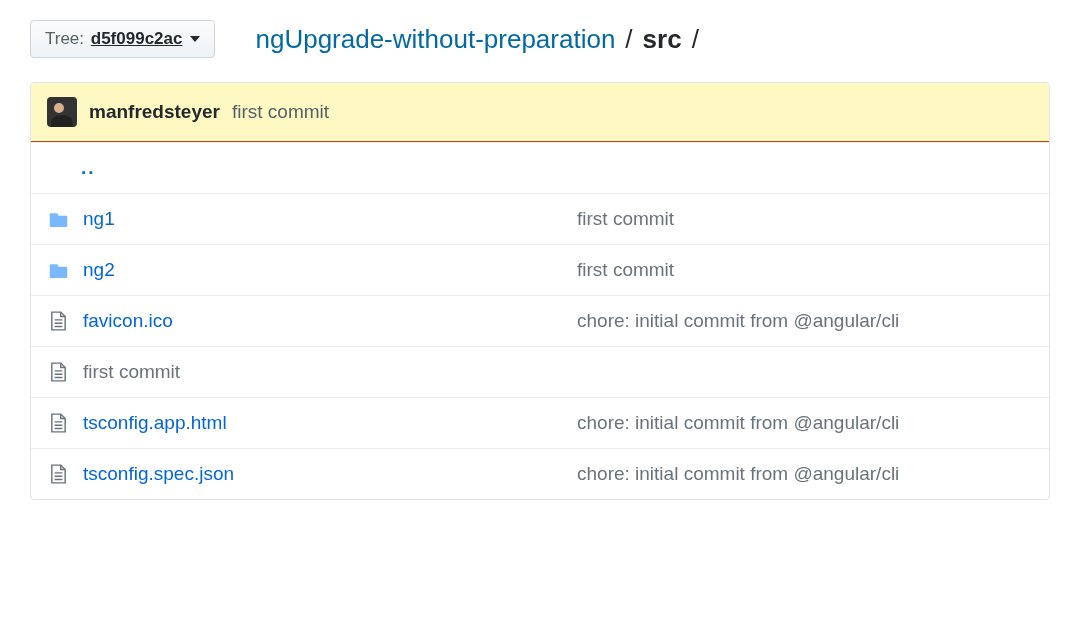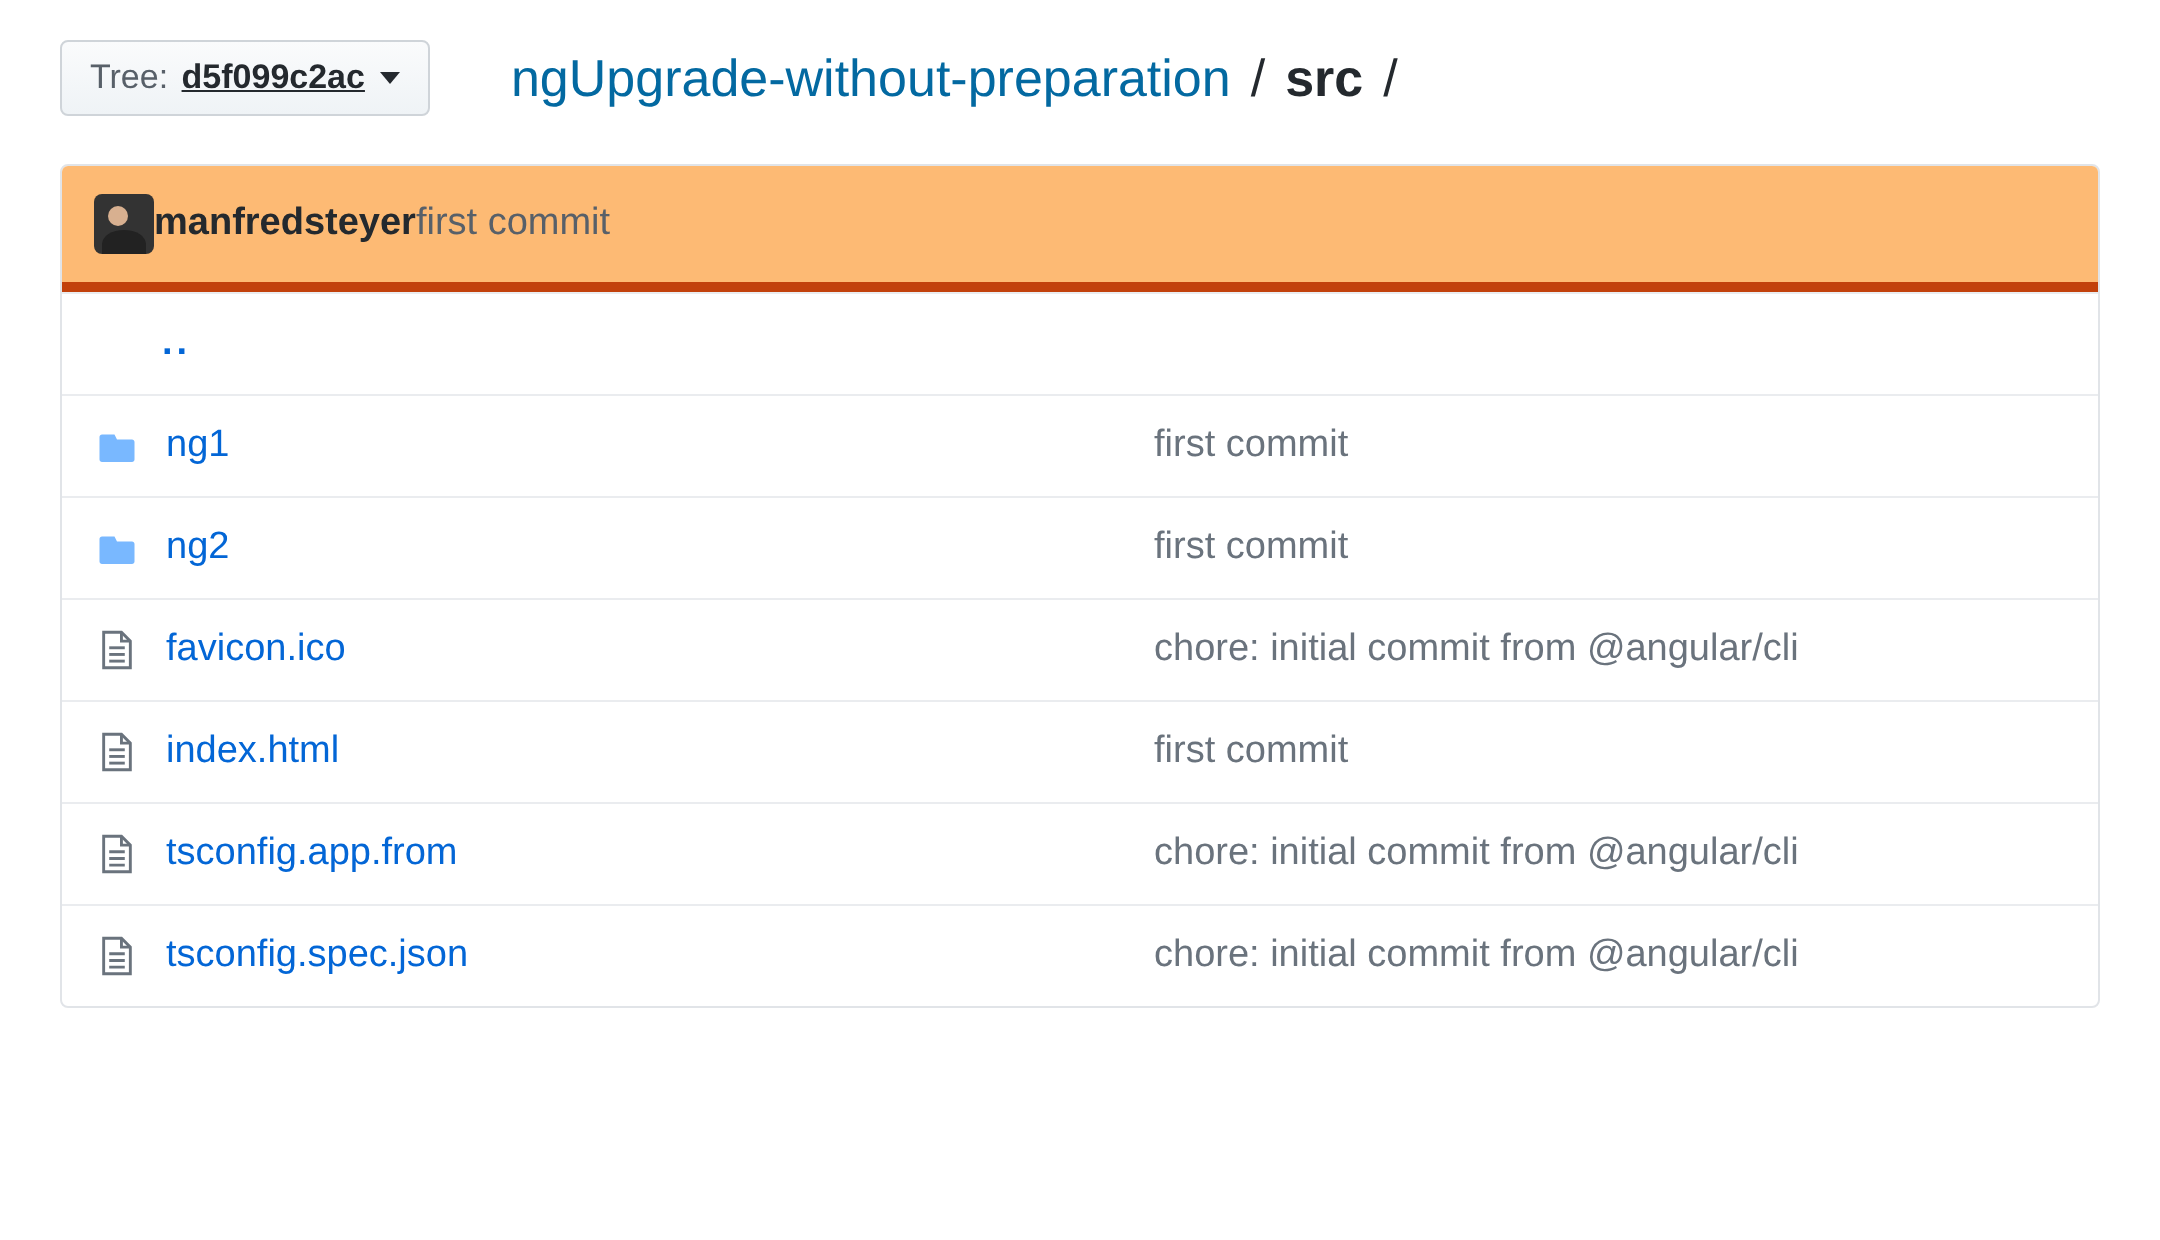--- a/index.html
+++ b/index.html
@@ -47,25 +47,26 @@
     .breadcrumb .repo { color: #0369a1; }
     .breadcrumb .sep { color: #24292e; margin: 0 4px; }
     .breadcrumb .dir { color: #24292e; font-weight: 700; }
 
     .file-panel {
       border: 1px solid #e1e4e8;
       border-radius: 4px;
       overflow: hidden;
     }
     .commit-bar {
-      background: #fdba74;
-      border-bottom: 5px solid #c2410c;
+      background: #fef9c3;
+      border-bottom: 1px solid #c2410c;
       padding: 14px 16px;
       display: flex;
       align-items: center;
+      gap: 12px;
       font-size: 19px;
     }
     .avatar {
       width: 30px; height: 30px;
       background: #333;
       border-radius: 4px;
       display:inline-block;
       position:relative;
       overflow:hidden;
     }
@@ -187,35 +188,34 @@
   <div class="file-row">
     <span class="icon-cell">
       <svg class="file-icon" viewBox="0 0 14 18">
           <path d="M1 1h8l4 4v12H1z"></path>
           <path d="M9 1v4h4"></path>
           <line x1="3.5" y1="8" x2="10.5" y2="8"></line>
           <line x1="3.5" y1="11" x2="10.5" y2="11"></line>
           <line x1="3.5" y1="14" x2="10.5" y2="14"></line>
         </svg>
     </span>
-    <span class="name-cell"><span class="name-link">index.html</span></span>
     <span class="msg-cell">first commit</span>
   </div>
 
   <div class="file-row">
     <span class="icon-cell">
       <svg class="file-icon" viewBox="0 0 14 18">
           <path d="M1 1h8l4 4v12H1z"></path>
           <path d="M9 1v4h4"></path>
           <line x1="3.5" y1="8" x2="10.5" y2="8"></line>
           <line x1="3.5" y1="11" x2="10.5" y2="11"></line>
           <line x1="3.5" y1="14" x2="10.5" y2="14"></line>
         </svg>
     </span>
-    <span class="name-cell"><span class="name-link">tsconfig.app.from</span></span>
+    <span class="name-cell"><span class="name-link">tsconfig.app.html</span></span>
     <span class="msg-cell">chore: initial commit from @angular/cli</span>
   </div>
 
   <div class="file-row">
     <span class="icon-cell">
       <svg class="file-icon" viewBox="0 0 14 18">
           <path d="M1 1h8l4 4v12H1z"></path>
           <path d="M9 1v4h4"></path>
           <line x1="3.5" y1="8" x2="10.5" y2="8"></line>
           <line x1="3.5" y1="11" x2="10.5" y2="11"></line>

